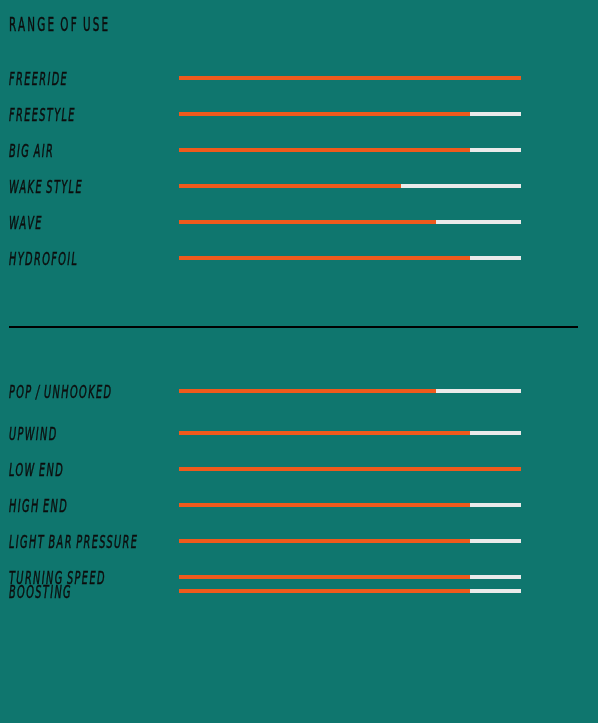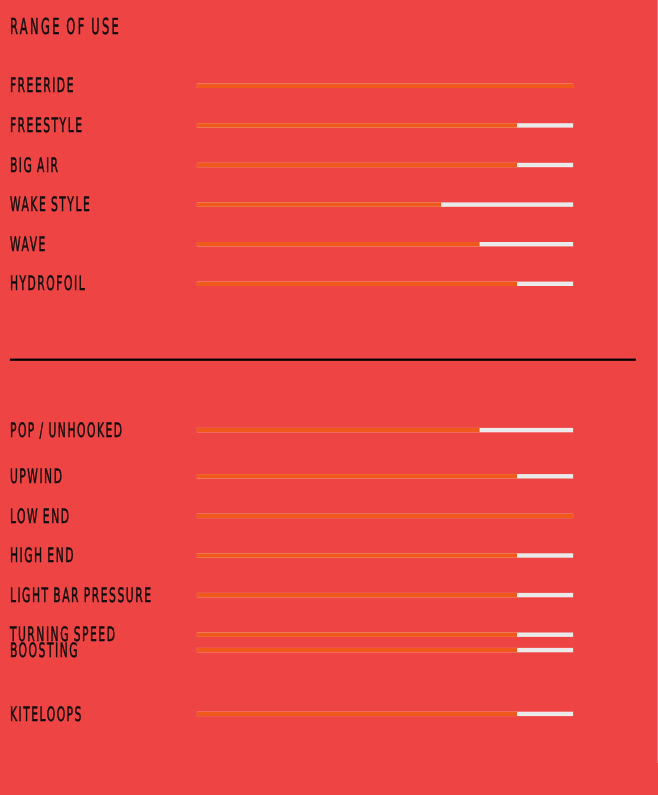--- a/index.html
+++ b/index.html
@@ -2,34 +2,34 @@
 <html><head>
 <meta charset="utf-8">
 <style>
   html,body{margin:0;padding:0;}
   body{
     width:598px;height:723px;background:#ffffff;
     font-family:"DejaVu Sans",sans-serif;
     overflow:hidden;
     -webkit-font-smoothing:subpixel-antialiased;
   }
-  .sheet{position:relative;width:598px;height:723px;background:#ef4444;}
+  .sheet{position:relative;width:598px;height:723px;background:#0f766e;}
 
   
   .cond{display:inline-block;white-space:nowrap;transform-origin:0 0;}
 
   .page-title{position:absolute;left:0;top:12px;height:36px;}
   .title-text{
     position:absolute;left:9px;top:0;
     font-size:20px;letter-spacing:4.15px;word-spacing:-2.5px;
     color:#0d0d0d;-webkit-text-stroke:0.5px #0d0d0d;
     transform:scaleX(0.52);
   }
 
-  .rows{position:absolute;left:0;top:0;width:598px;height:723px;}
+  .rows{position:absolute;left:0;top:0;width:598px;height:723px;font-style:italic;}
   .row{position:absolute;left:0;width:598px;height:24px;}
   .row-label{
     position:absolute;left:9px;top:0;
     font-size:18px;letter-spacing:2.52px;word-spacing:-2px;
     color:#0d0d0d;-webkit-text-stroke:0.5px #0d0d0d;
     transform:scaleX(0.5435);
   }
   .track{position:absolute;left:179px;top:8px;width:342px;height:4px;background:#eaeaea;}
   .fill{position:absolute;left:0;top:0;height:4px;background:#ef5a1c;}
 
@@ -116,22 +116,16 @@
         <div class="track" style="background:#eaeaea">
           <div class="fill" style="width:85%;background:#ef5a1c"></div>
         </div>
       </div>
       <div class="row" style="top:581px">
         <span class="cond row-label">BOOSTING</span>
         <div class="track" style="background:#eaeaea">
           <div class="fill" style="width:85%;background:#ef5a1c"></div>
         </div>
       </div>
-      <div class="row" style="top:639px">
-        <span class="cond row-label">KITELOOPS</span>
-        <div class="track" style="background:#eaeaea">
-          <div class="fill" style="width:85%;background:#ef5a1c"></div>
-        </div>
-      </div>
     </div>
 
   <div class="divider" style="top: 326px; background: rgb(0, 0, 0);"></div>
 </div>
 
 </body></html>

